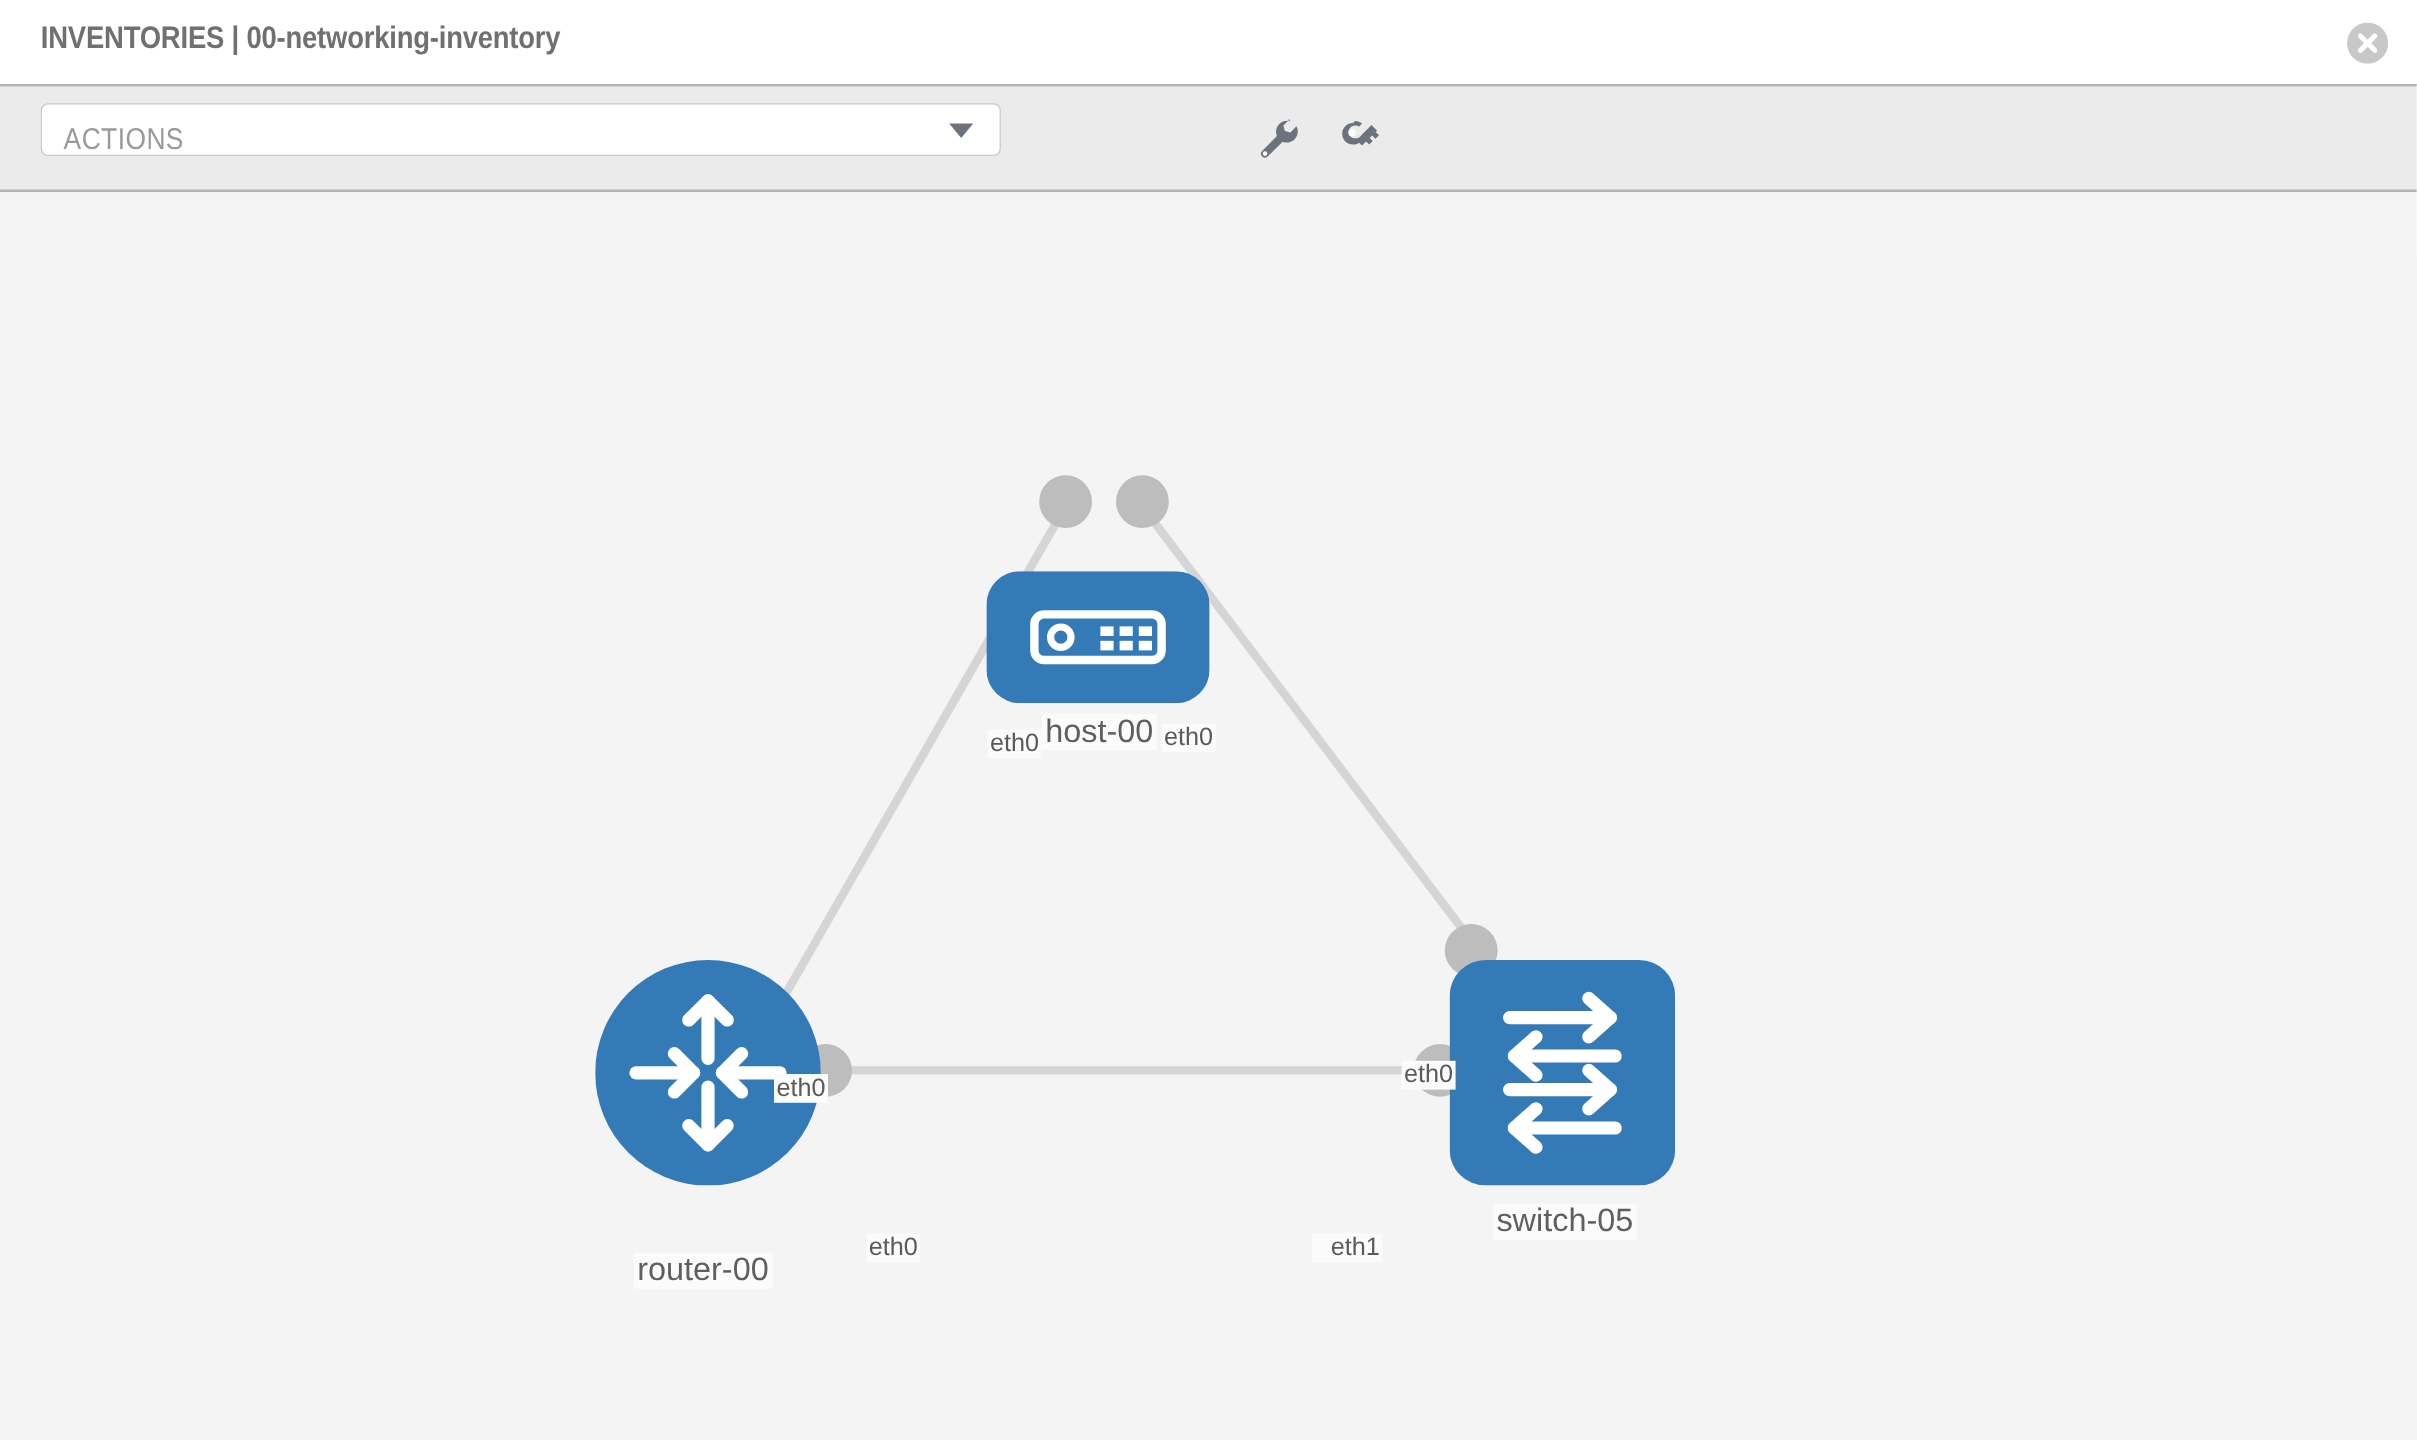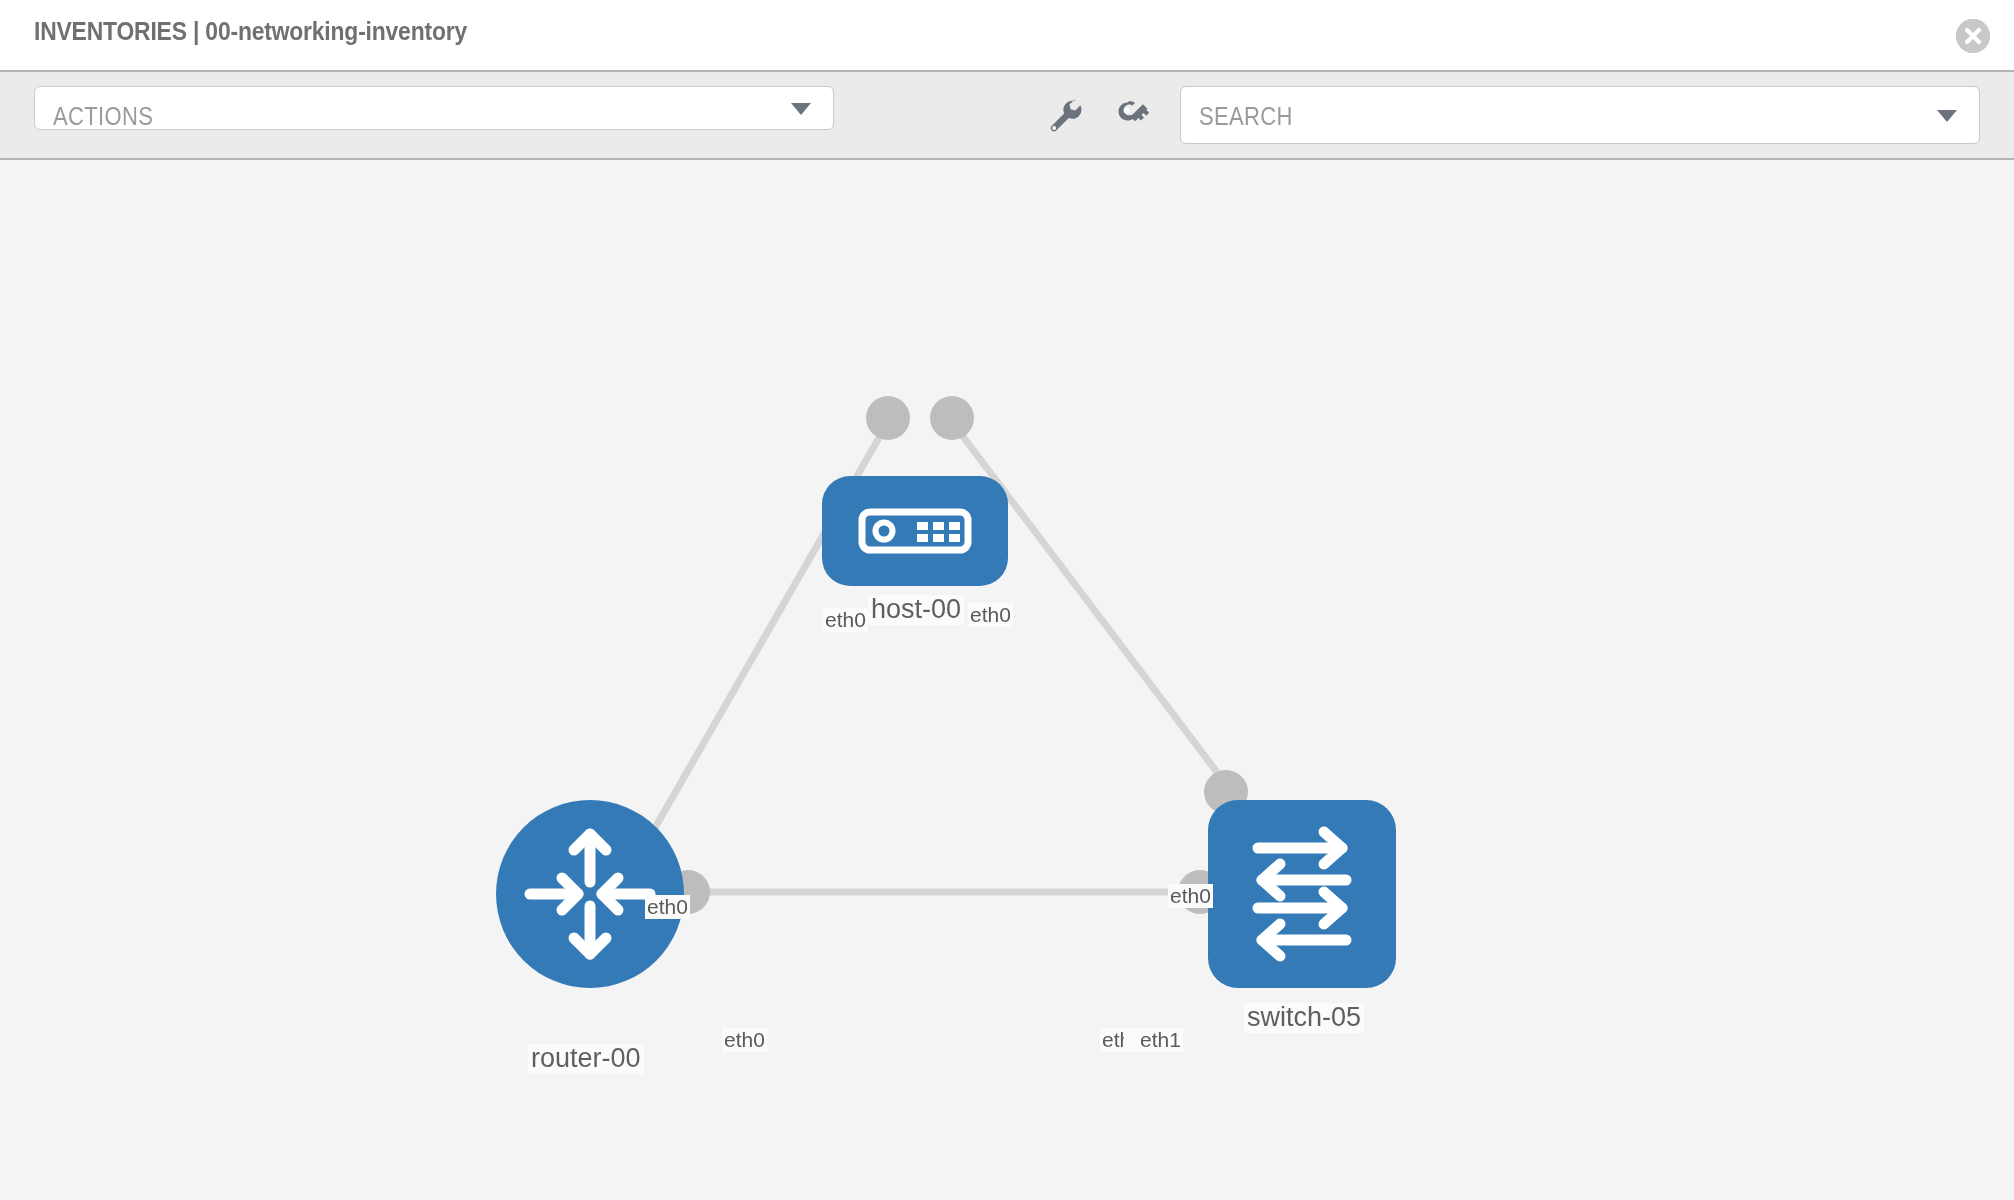--- a/index.html
+++ b/index.html
@@ -220,24 +220,20 @@
 
     <div class="tool-icon key">
       <svg width="44" height="44" viewBox="0 0 44 44" aria-hidden="true">
         <g fill="#6c737d">
           <path d="M17.5 8.5c-5.0 0-9.0 4.0-9.0 9.0s4.0 9.0 9.0 9.0c1.9 0 3.7-0.6 5.1-1.6l2.4 2.4 3.4-3.4 2.6 2.6 3.0-3.0-2.6-2.6 2.0-2.0 2.8 2.8 3.0-3.0-2.8-2.8 1.1-1.1-4.6-4.6-10.3 10.3c-1.0 0.5-2.1 0.8-3.3 0.8-3.0 0-5.4-2.4-5.4-5.4s2.4-5.4 5.4-5.4c1.2 0 2.3 0.4 3.2 1.1l2.6-2.6c-1.6-1.3-3.6-2.1-5.8-2.1z"></path>
           <circle cx="16.6" cy="16.6" r="3.0" fill="#ffffff"></circle>
         </g>
       </svg>
     </div>
 
-    <div class="search-select">
-      <span class="search-label">SEARCH</span>
-      <span class="caret"></span>
-    </div>
   </div>
 
   <div class="canvas">
 
     <svg class="links" viewBox="0 0 2014 1040">
 
       <line x1="888" y1="262" x2="648" y2="680" stroke="#d5d5d5" stroke-width="7"></line>
 
       <line x1="952" y1="262" x2="1232" y2="632" stroke="#d5d5d5" stroke-width="7"></line>
 
@@ -308,17 +304,17 @@
       </svg>
     </div>
     <div class="node-label" style="left:1244px; top:843px;">switch-05</div>
 
     <div class="edge-label" style="left:823px; top:448px;">eth0</div>
     <div class="edge-label" style="left:968px; top:443px;">eth0</div>
     <div class="edge-label" style="left:645px; top:735px;">eth0</div>
     <div class="edge-label" style="left:1168px; top:724px;">eth0</div>
     <div class="edge-label" style="left:722px; top:868px;">eth0</div>
     <div class="edge-label" style="left:1100px; top:868px;">eth</div>
-    <div class="edge-label" style="left:1124px; top:868px;padding-left:16px;">eth1</div>
+    <div class="edge-label" style="left:1093px; top:868px;padding-left:16px;">eth1</div>
 
   </div>
 
 </div>
 
 </body></html>

